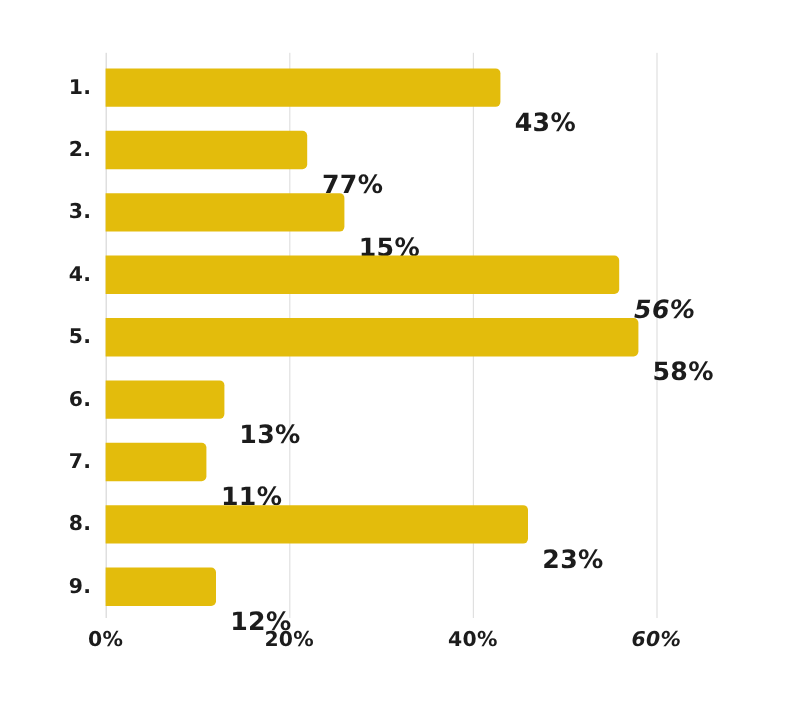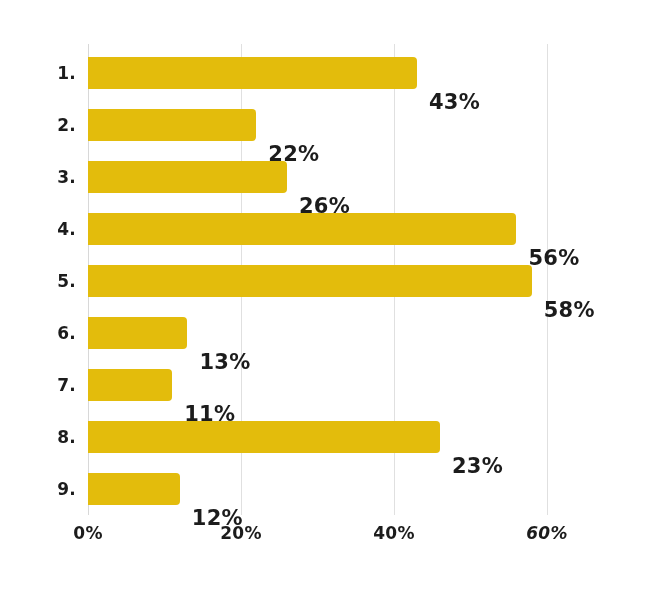--- a/index.html
+++ b/index.html
@@ -109,31 +109,31 @@
       </div>
     <div id="bars">
         <div class="bar-row" style="top: 57px;">
           <div class="cat-label">1.</div>
           <div class="bar" style="width: 328.95px; background: rgb(227, 188, 12);"></div>
           <div class="bar-value" style="left: 428.95px;">43%</div>
         </div>
         <div class="bar-row" style="top: 109px;">
           <div class="cat-label">2.</div>
           <div class="bar" style="width: 168.3px; background: rgb(227, 188, 12);"></div>
-          <div class="bar-value" style="left: 268.3px;">22%</div>
+          <div class="bar-value" style="left: 268.3px;">77%</div>
         </div>
         <div class="bar-row" style="top: 161px;">
           <div class="cat-label">3.</div>
           <div class="bar" style="width: 198.9px; background: rgb(227, 188, 12);"></div>
-          <div class="bar-value" style="left: 298.9px;">26%</div>
+          <div class="bar-value" style="left: 298.9px;">15%</div>
         </div>
         <div class="bar-row" style="top: 213px;">
           <div class="cat-label">4.</div>
           <div class="bar" style="width: 428.4px; background: rgb(227, 188, 12);"></div>
-          <div class="bar-value" style="left: 528.4px;">56%</div>
+          <div class="bar-value" style="left: 528.4px; font-style: italic;">56%</div>
         </div>
         <div class="bar-row" style="top: 265px;">
           <div class="cat-label">5.</div>
           <div class="bar" style="width: 443.7px; background: rgb(227, 188, 12);"></div>
           <div class="bar-value" style="left: 543.7px;">58%</div>
         </div>
         <div class="bar-row" style="top: 317px;">
           <div class="cat-label">6.</div>
           <div class="bar" style="width: 99.45px; background: rgb(227, 188, 12);"></div>
           <div class="bar-value" style="left: 199.45px;">13%</div>

